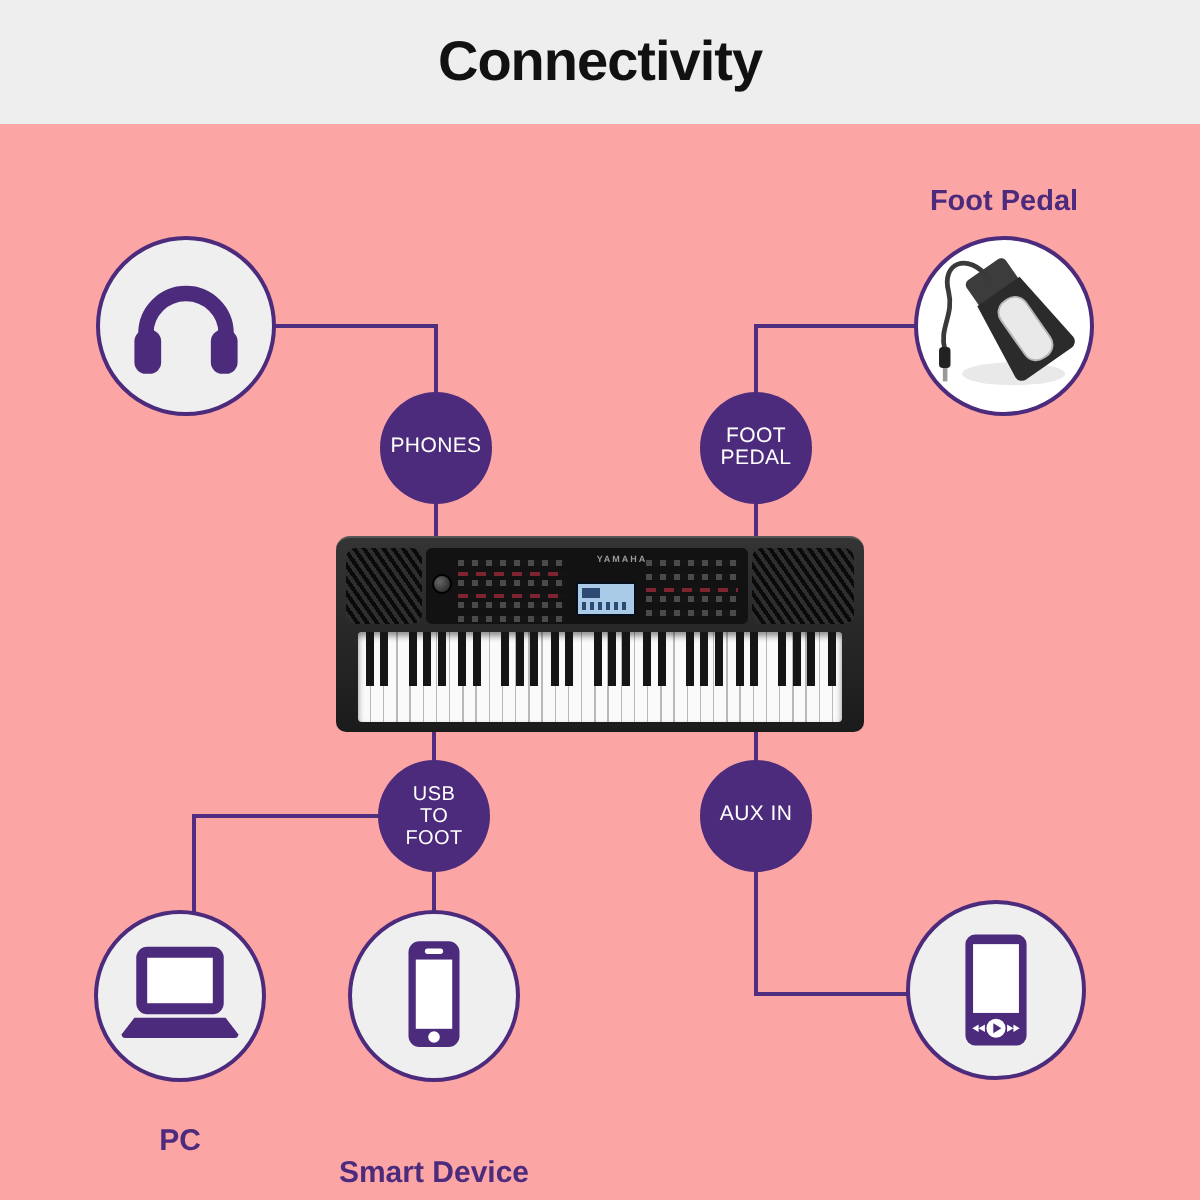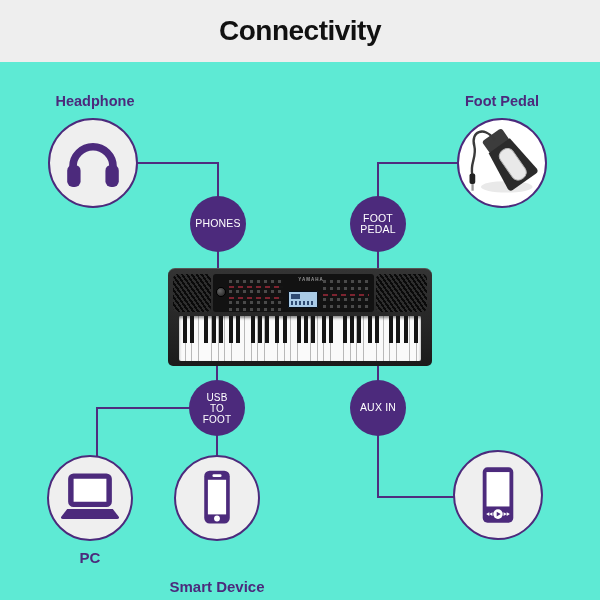--- a/index.html
+++ b/index.html
@@ -6,21 +6,21 @@
     --accent:#4c2a7c;
     --line:#4f2d7f;
     --header-bg:#eeeeee;
     --node-fill:#efefef;
     --title-text:#111111;
     --port-text:#ffffff;
     --lcd:#a9cbe7;
   }
   html,body{margin:0;padding:0;background:#fff;}
   body{font-family:"Liberation Sans",sans-serif;}
-  .stage{position:relative;width:600px;height:600px;background:#5eead4;overflow:hidden;}
+  .stage{position:relative;width:600px;height:600px;background:#fca5a5;overflow:hidden;}
 
   
   .titlebar{position:absolute;left:0;top:0;width:600px;height:62px;background:var(--header-bg);
     display:flex;align-items:center;justify-content:center;}
   .titlebar h1{margin:0;font-size:28px;letter-spacing:-0.5px;color:var(--title-text);font-weight:bold;}
 
   
   .line{position:absolute;background:var(--line);}
 
   
@@ -88,21 +88,20 @@
   <div class="line" style="left:217px;top:251px;width:2px;height:18px;"></div>
   <div class="line" style="left:377px;top:251px;width:2px;height:18px;"></div>
   <div class="line" style="left:216px;top:364px;width:2px;height:17px;"></div>
   <div class="line" style="left:377px;top:364px;width:2px;height:17px;"></div>
   <div class="line" style="left:96px;top:407px;width:94px;height:2px;"></div>
   <div class="line" style="left:96px;top:407px;width:2px;height:49px;"></div>
   <div class="line" style="left:216px;top:434px;width:2px;height:22px;"></div>
   <div class="line" style="left:377px;top:434px;width:2px;height:64px;"></div>
   <div class="line" style="left:377px;top:496px;width:77px;height:2px;"></div>
 
-  <div class="lbl top" style="left:23px;top:93px;width:144px;">Headphone</div>
   <div class="lbl top" style="left:430px;top:93px;width:144px;">Foot Pedal</div>
 
   <div class="node" style="left:48px;top:118px;width:90px;height:90px;">
     <svg viewBox="0 0 90 90">
       <path d="M24 57 v-8 a21 21 0 0 1 42 0 v8" fill="none" stroke="currentColor" stroke-width="8"></path>
       <rect x="18" y="47" width="14" height="23" rx="6" fill="currentColor"></rect>
       <rect x="58" y="47" width="14" height="23" rx="6" fill="currentColor"></rect>
     </svg>
   </div>
 
@@ -179,16 +178,16 @@
     <svg viewBox="0 0 90 90">
       <rect x="29" y="16" width="32" height="58" rx="5" fill="currentColor"></rect>
       <rect x="33" y="21" width="24" height="36" fill="#fff"></rect>
       <circle cx="45" cy="65" r="5" fill="#fff"></circle>
       <path d="M43.6 62.4 l4.2 2.6 -4.2 2.6 z" fill="currentColor"></path>
       <path d="M39.2 63 l-3.3 2 3.3 2 z M35.9 63 l-3.3 2 3.3 2 z" fill="#fff"></path>
       <path d="M50.8 63 l3.3 2 -3.3 2 z M54.1 63 l3.3 2 -3.3 2 z" fill="#fff"></path>
     </svg>
   </div>
 
-  <div class="lbl bottom" style="left:20px;top:549px;width:140px;">PC</div>
+  <div class="lbl bottom" style="left:20px;top:562px;width:140px;">PC</div>
   <div class="lbl bottom" style="left:137px;top:549px;width:160px;margin-top:29px;">Smart Device</div>
 
 </div>
 
 </body></html>

